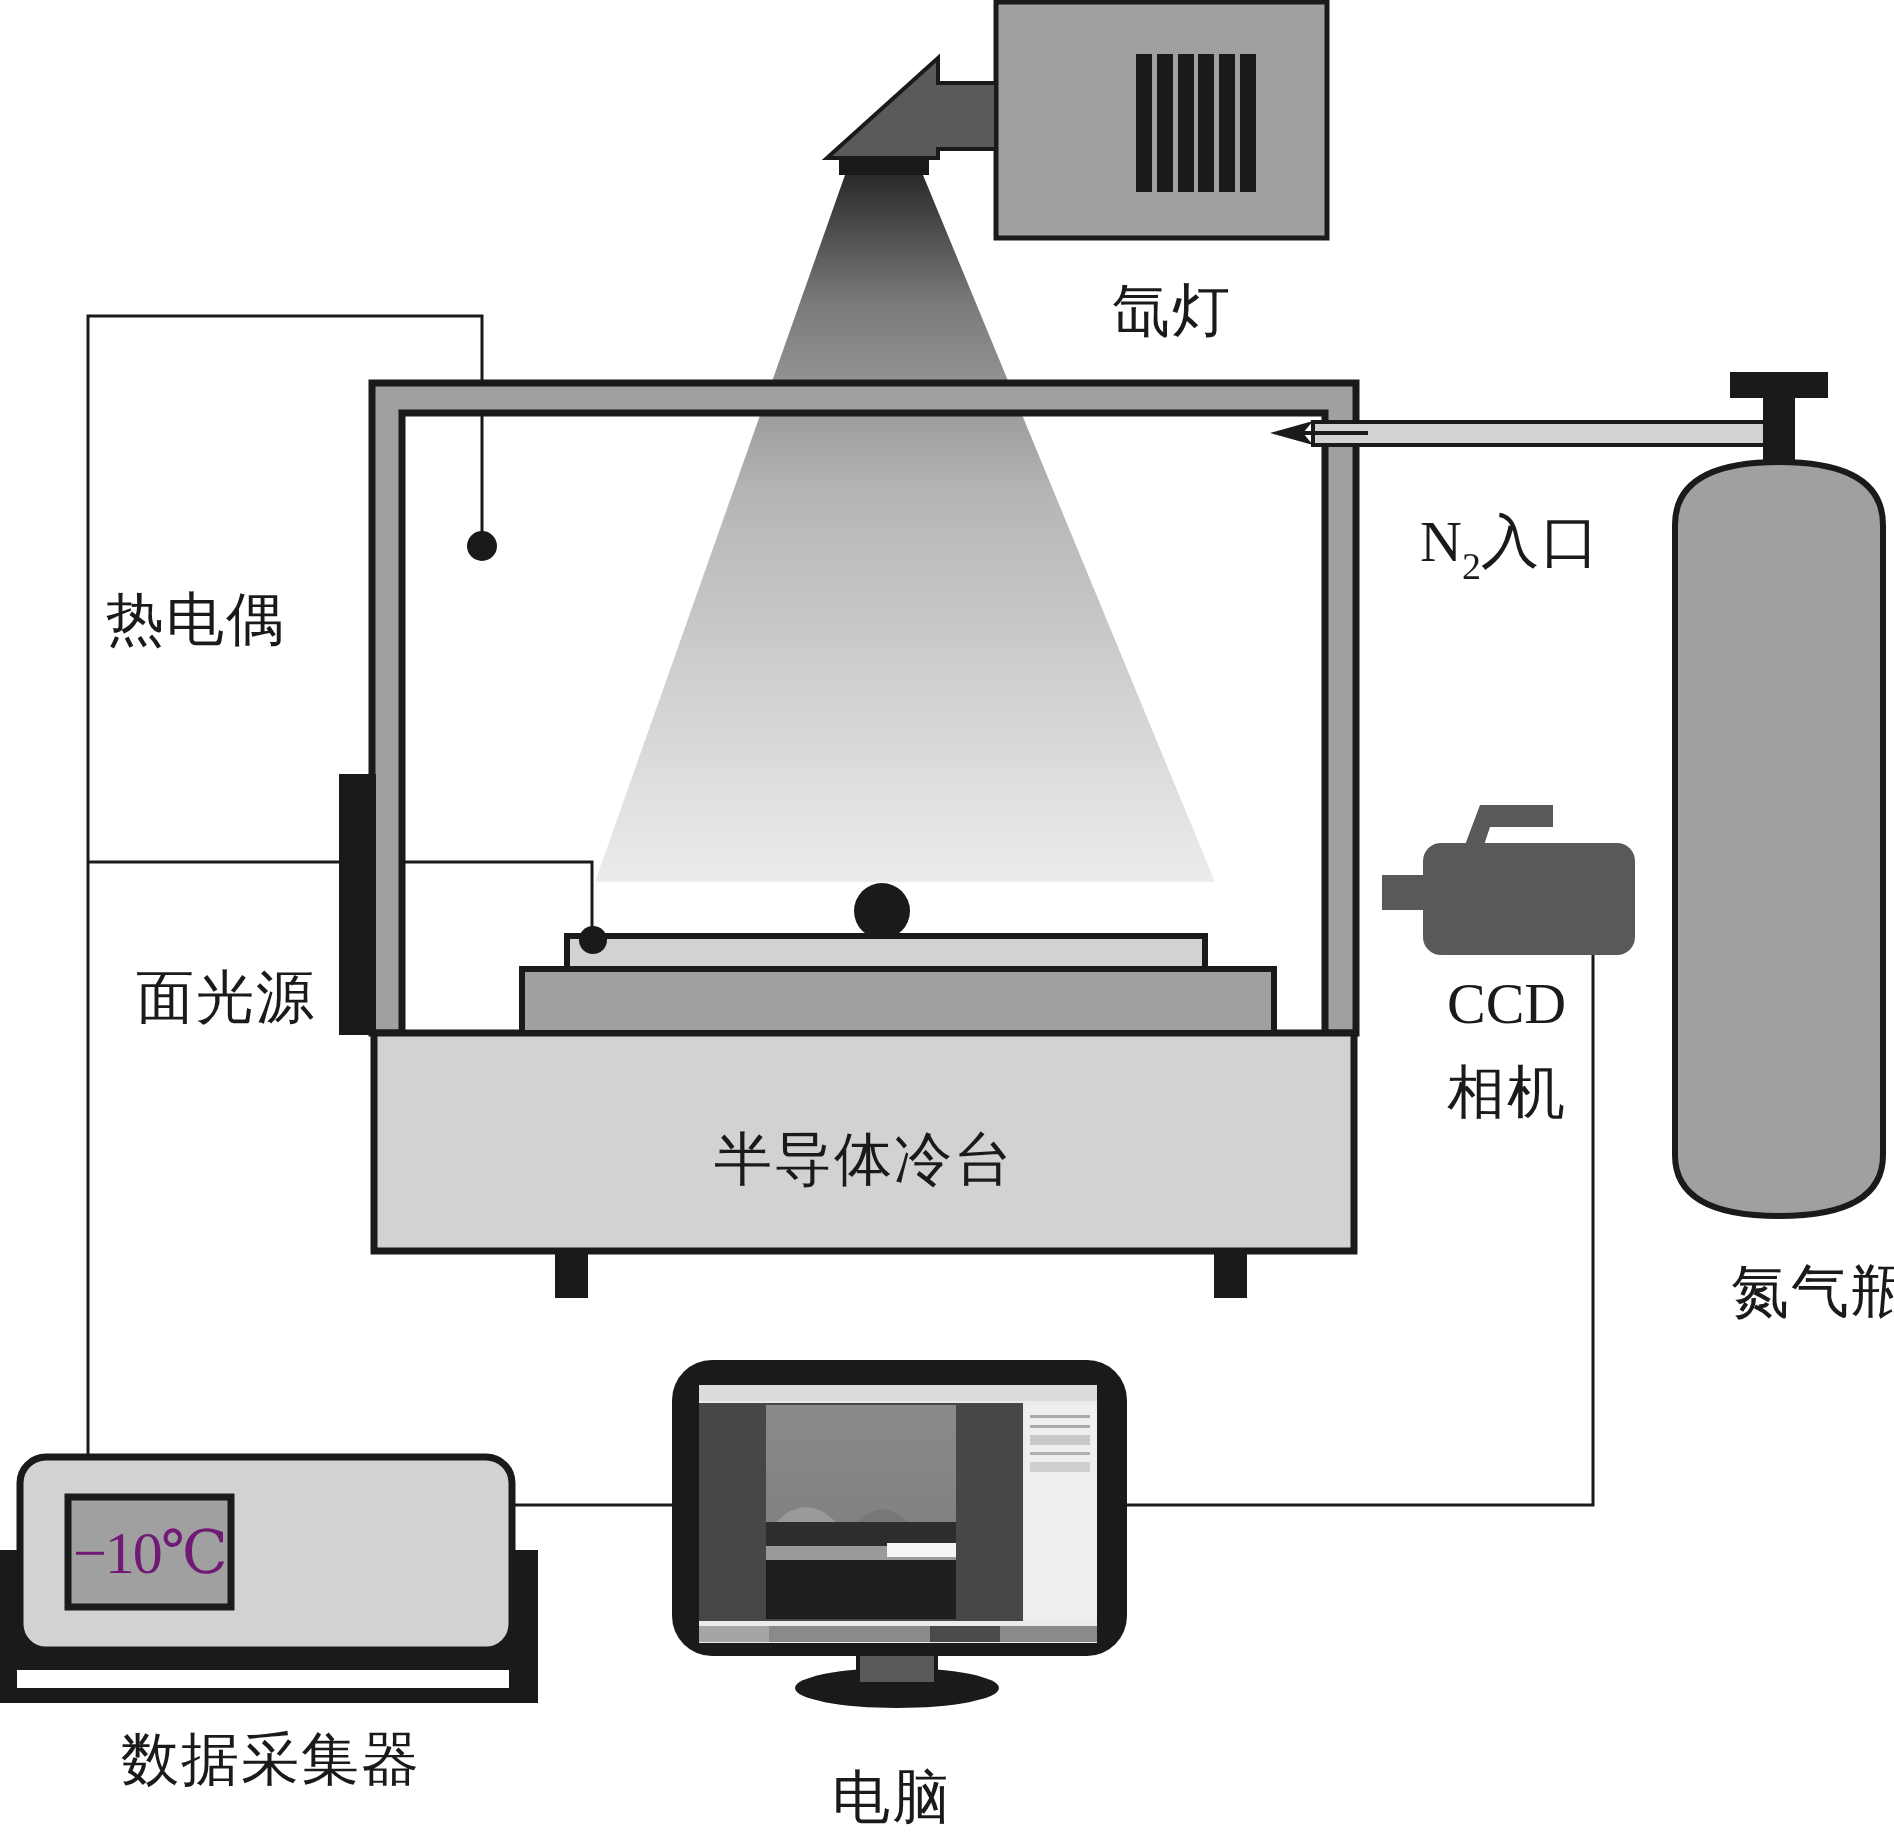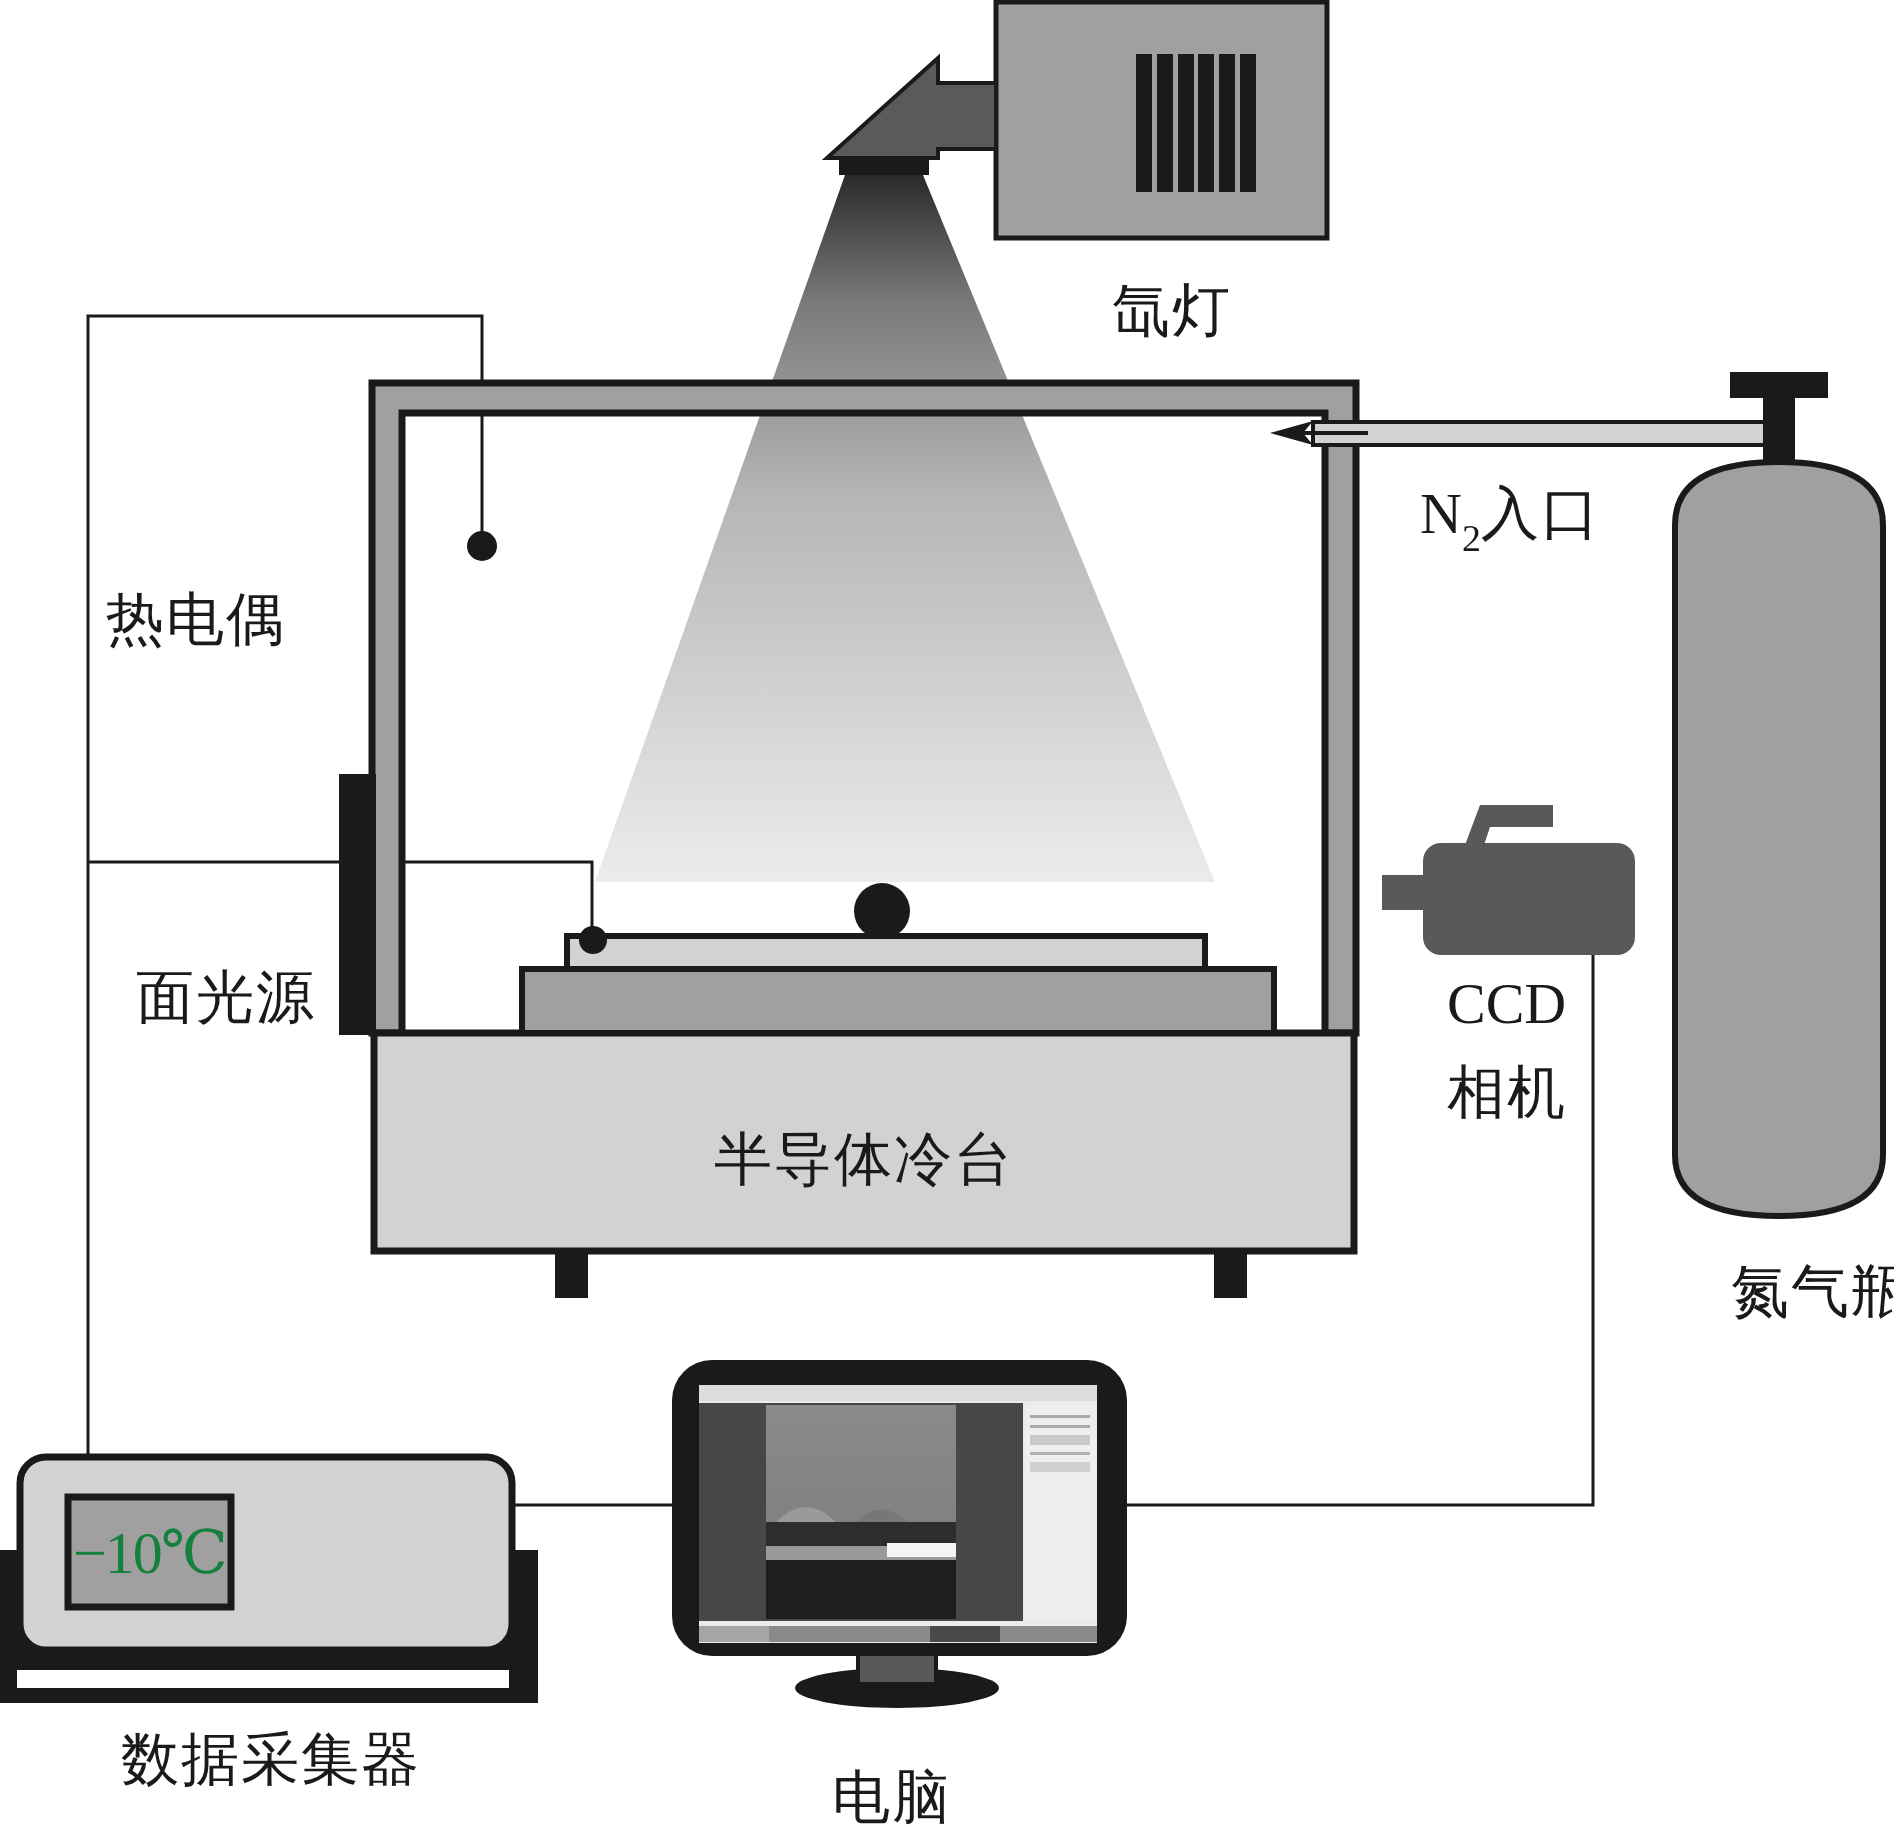--- a/index.html
+++ b/index.html
@@ -12,21 +12,21 @@
     white-space: nowrap;
     line-height: 1;
   }
   .lbl-cn { font-size: 58px; letter-spacing: 2px; }
   .lbl-en { font-family: "Liberation Serif", "DejaVu Serif", serif; font-size: 58px; }
   .sub { font-size: 38px; position: relative; top: 18px; }
   .readout {
     position: absolute;
     left: 72px; top: 1501px; width: 155px; height: 102px;
     font-family: "Liberation Serif", "DejaVu Serif", serif;
-    font-size: 60px; color: #15803d;
+    font-size: 60px; color: #701a75;
     display: flex; align-items: center; justify-content: center;
     letter-spacing: -2px;
   }
 </style>
 </head>
 <body>
 
 <svg id="diagram" width="1894" height="1836" viewBox="0 0 1894 1836" xmlns="http://www.w3.org/2000/svg">
   <defs>
     <linearGradient id="beamGrad" x1="0" y1="0" x2="0" y2="1">
@@ -140,21 +140,21 @@
       <rect x="1030" y="1462" width="60" height="10" fill="#cfcfcf"></rect>
       <rect x="699" y="1626" width="398" height="16" fill="#8a8a8a"></rect>
       <rect x="699" y="1626" width="70" height="16" fill="#a5a5a5"></rect>
       <rect x="930" y="1626" width="70" height="16" fill="#4a4a4a"></rect>
     </g>
   </g>
 </svg>
 
 <div class="lbl lbl-cn" style="left:1112px; top:281px;">氙灯</div>
 
-<div class="lbl lbl-en" style="left:1420px; top:484px;text-align:right;">
+<div class="lbl lbl-en" style="left:1420px; top:512px;text-align:right;">
   <span>N</span><span class="sub">2</span><span class="lbl-cn" style="font-family:'DejaVu Serif','Liberation Serif',serif;">入口</span>
 </div>
 
 <div class="lbl lbl-cn" style="left:106px; top:590px;">热电偶</div>
 <div class="lbl lbl-cn" style="left:136px; top:968px;">面光源</div>
 <div class="lbl lbl-cn" style="left:714px; top:1123px;margin-top:7px;">半导体冷台</div>
 
 <div class="lbl lbl-en" style="left:1447px; top:975px;">CCD</div>
 <div class="lbl lbl-cn" style="left:1447px; top:1043px;margin-top:20px;">相机</div>
 

